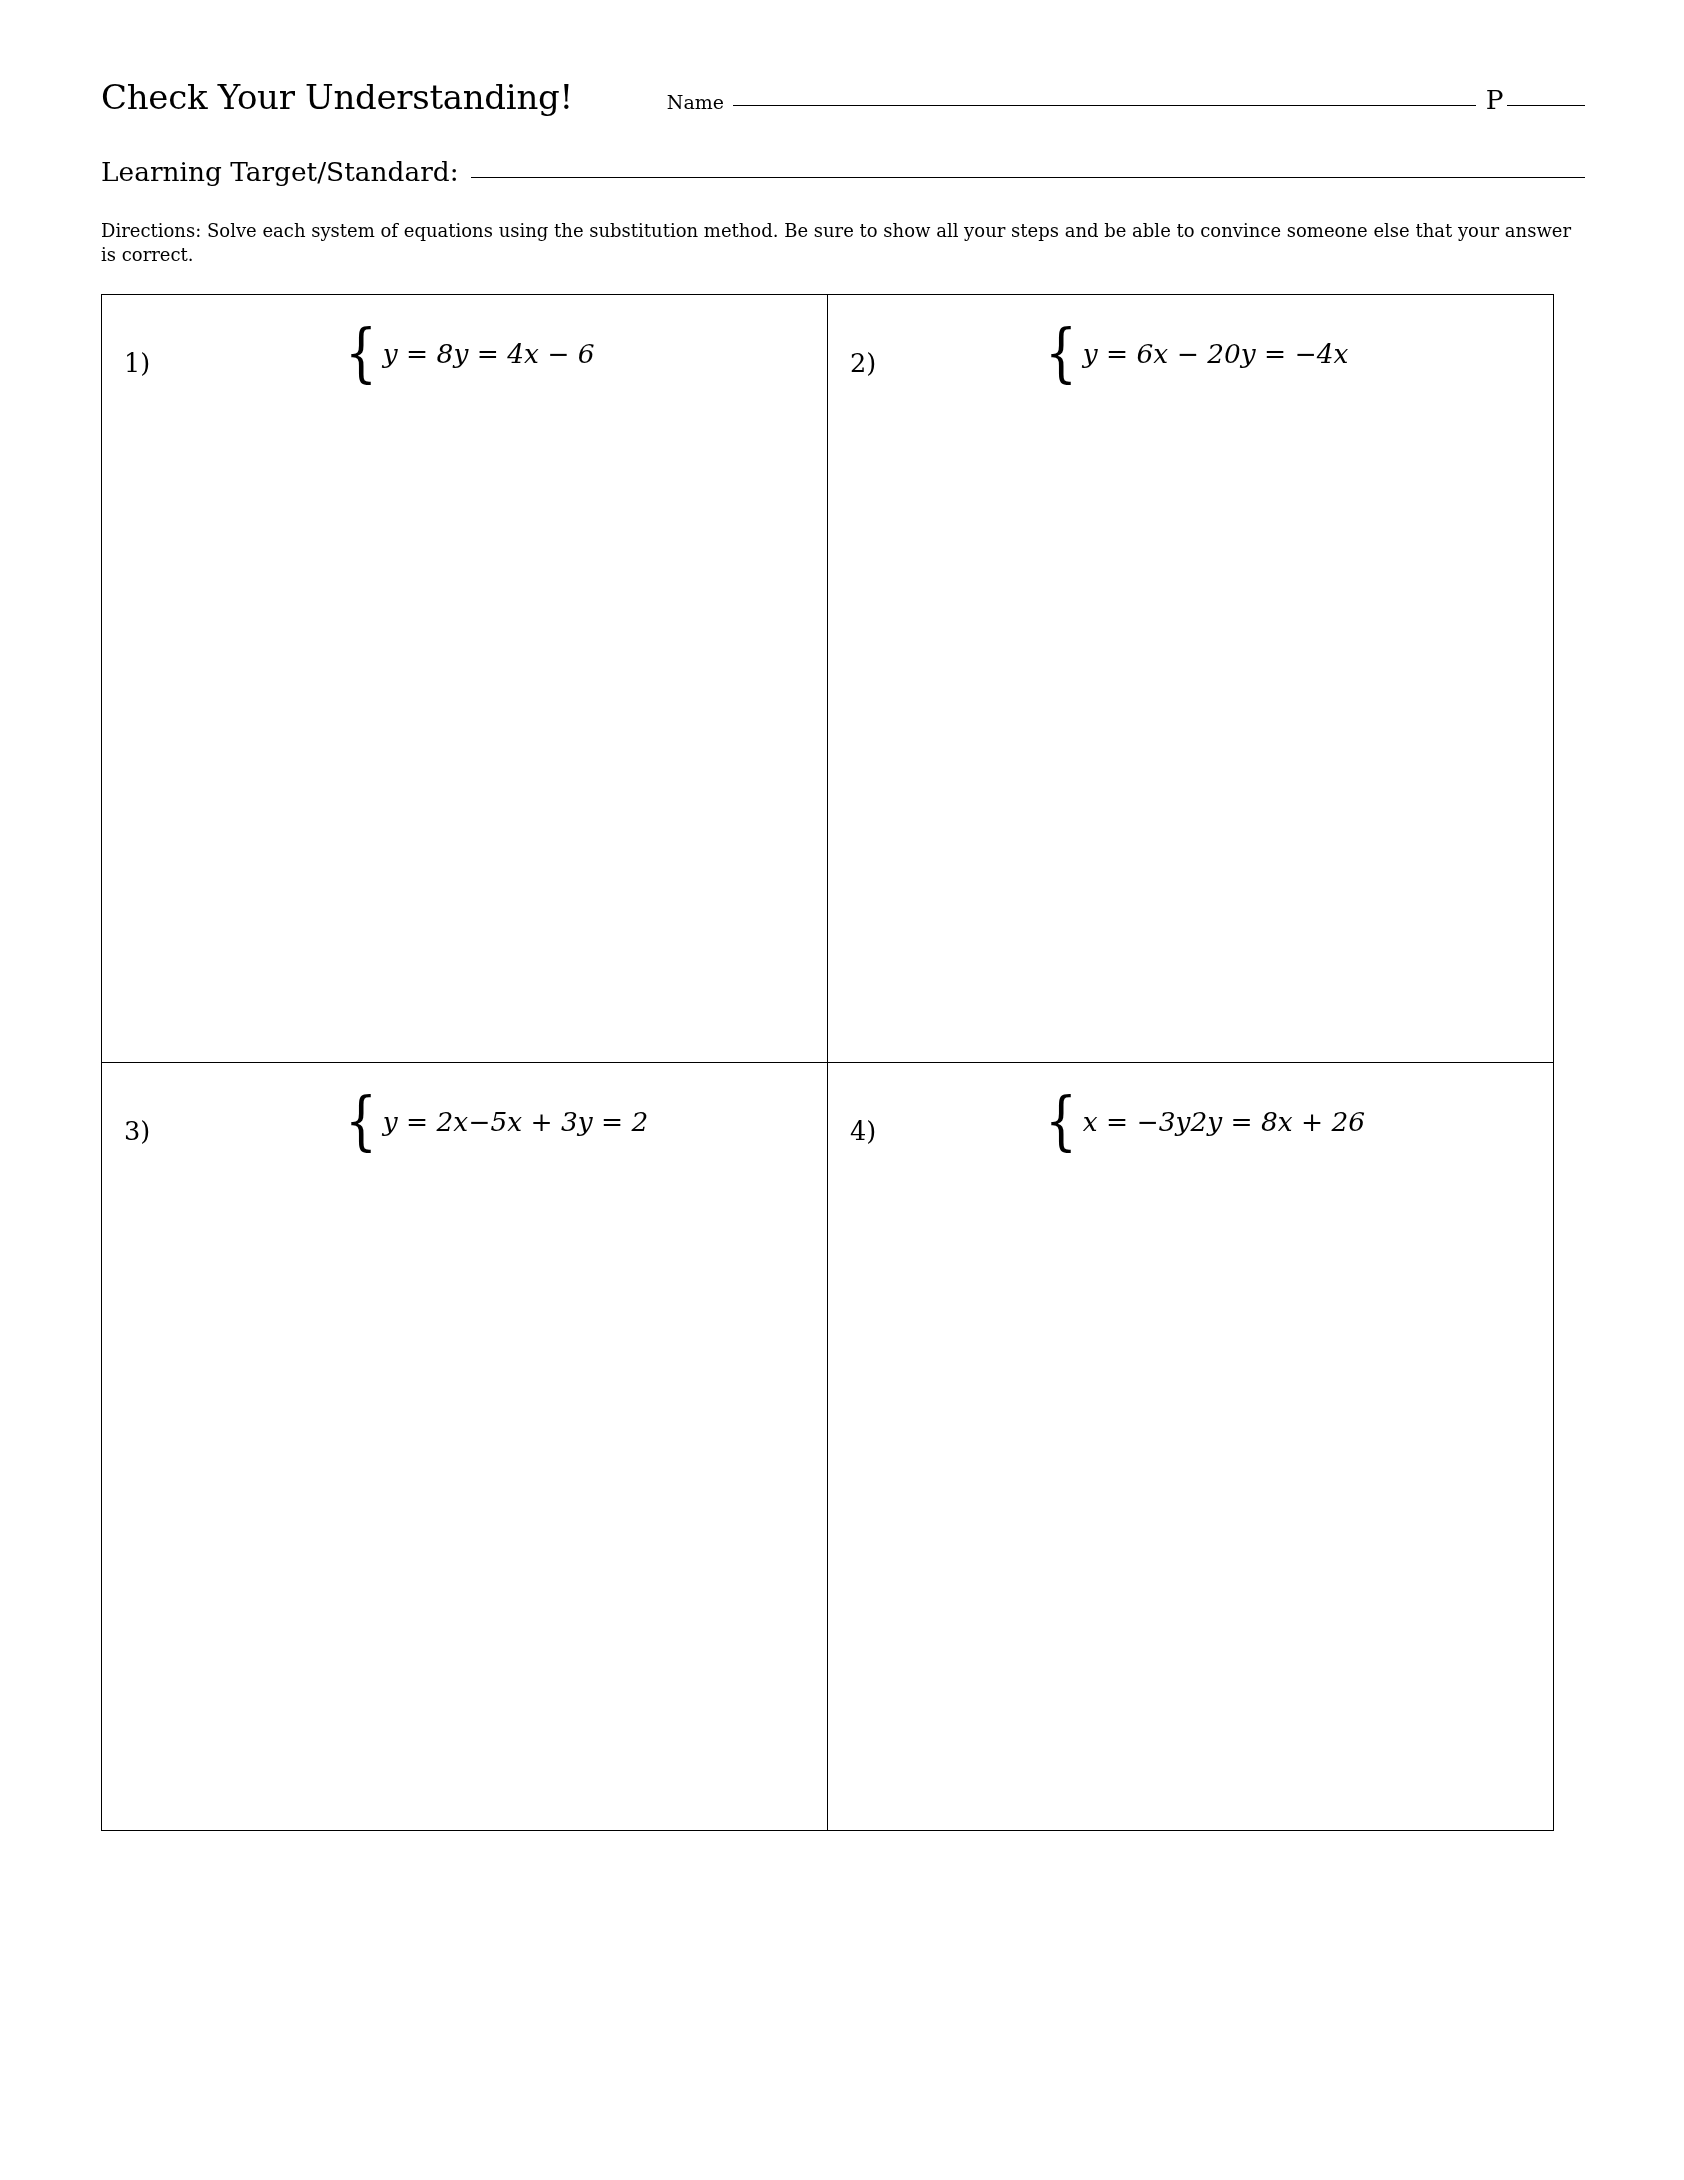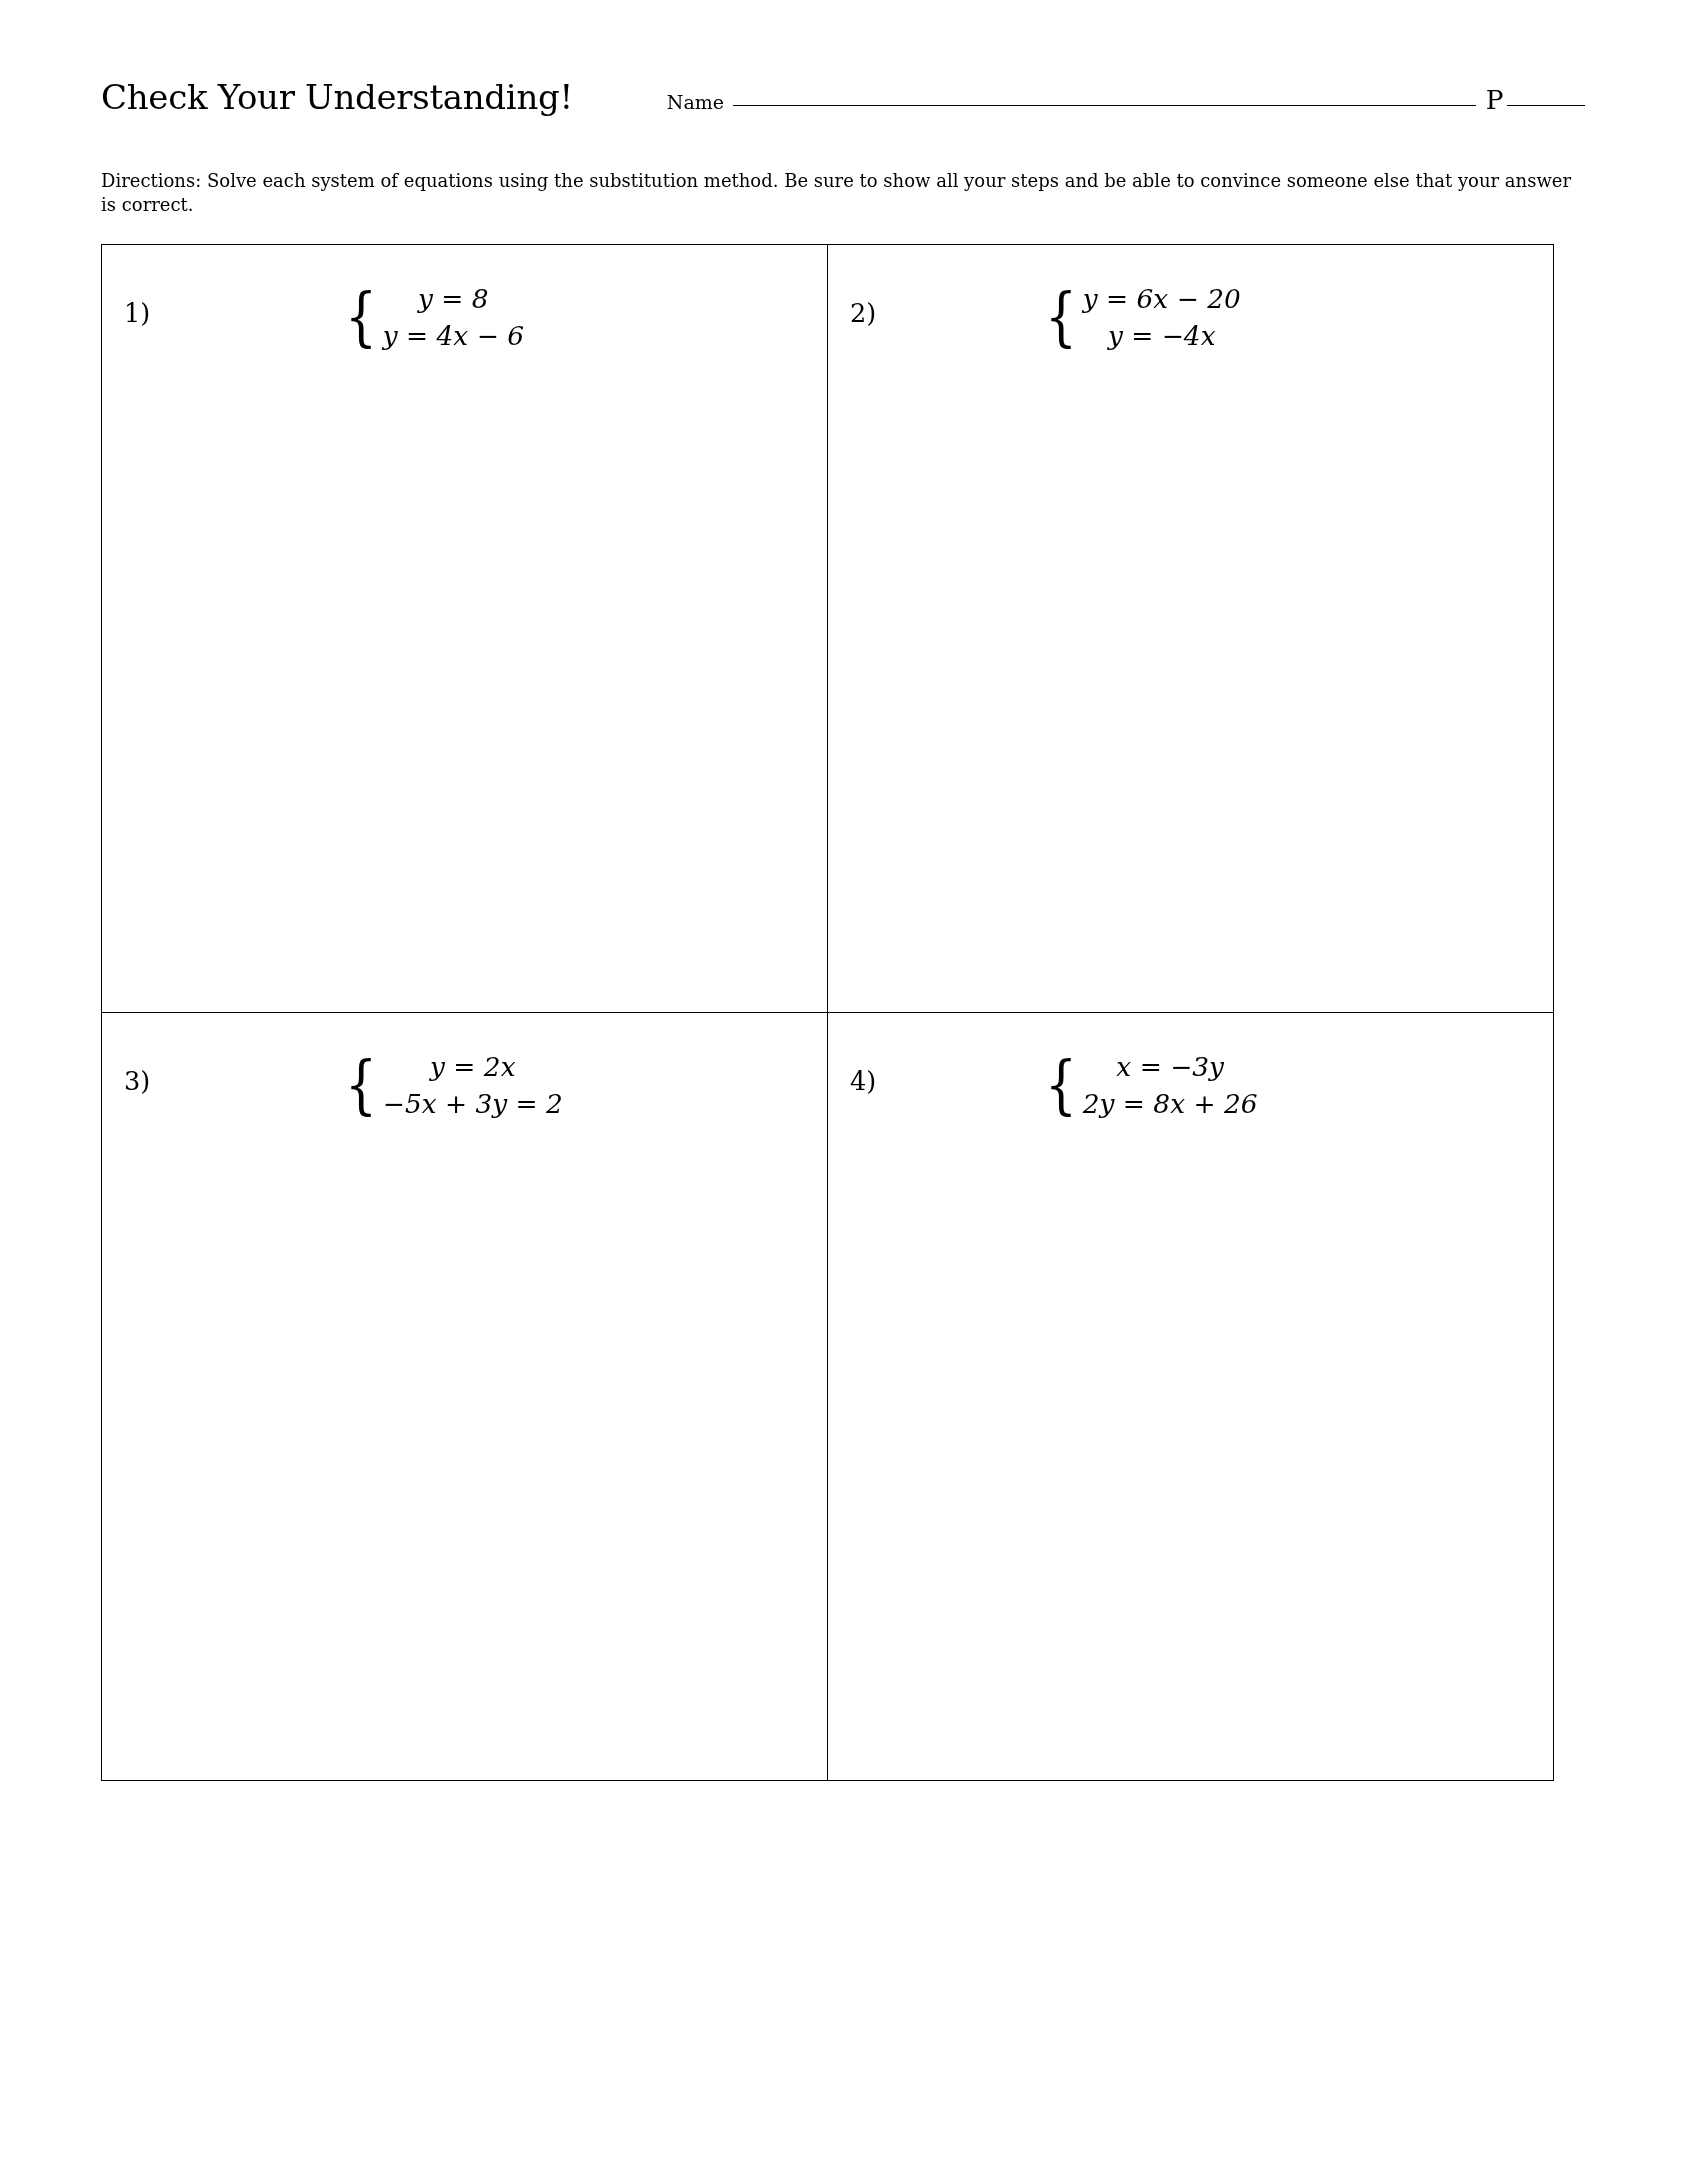--- a/index.html
+++ b/index.html
@@ -137,21 +137,21 @@
     font-style: normal;
     font-size: 63px;
     line-height: 0.72;
     font-family: "DejaVu Serif", serif;
     transform: scaleX(0.8);
     transform-origin: center;
     margin-right: 1.7px;
   }
   .eqs {
     display: flex;
-    flex-direction: column;
+    flex-direction: row;
     justify-content: center;
     line-height: 1.38;
   }
   .eq {
     white-space: nowrap;
   }
   .eq.center { text-align: center; }
   .eq.left { text-align: right; }
 </style>
 </head>
@@ -163,20 +163,24 @@
     <div class="header-row">
       <div class="worksheet-title">Check Your Understanding!</div>
       <div class="name-block">
         <span class="name-label">Name</span>
         <span class="rule name-rule"></span>
         <span class="p-label">P</span>
         <span class="rule p-rule"></span>
       </div>
     </div>
 
+    <div class="lt-row">
+      <span class="lt-label">Learning Target/Standard:</span>
+      <span class="rule lt-rule"></span>
+    </div>
 
     <div class="directions">Directions: Solve each system of equations using the substitution method. Be sure to show all your steps and be able to convince someone else that your answer is correct.</div>
 
     <table class="grid">
       <tbody>
           <tr>
         <td>
           <div class="cell-inner">
             <span class="prob-num">1)</span>
             <div class="system pos-a">

